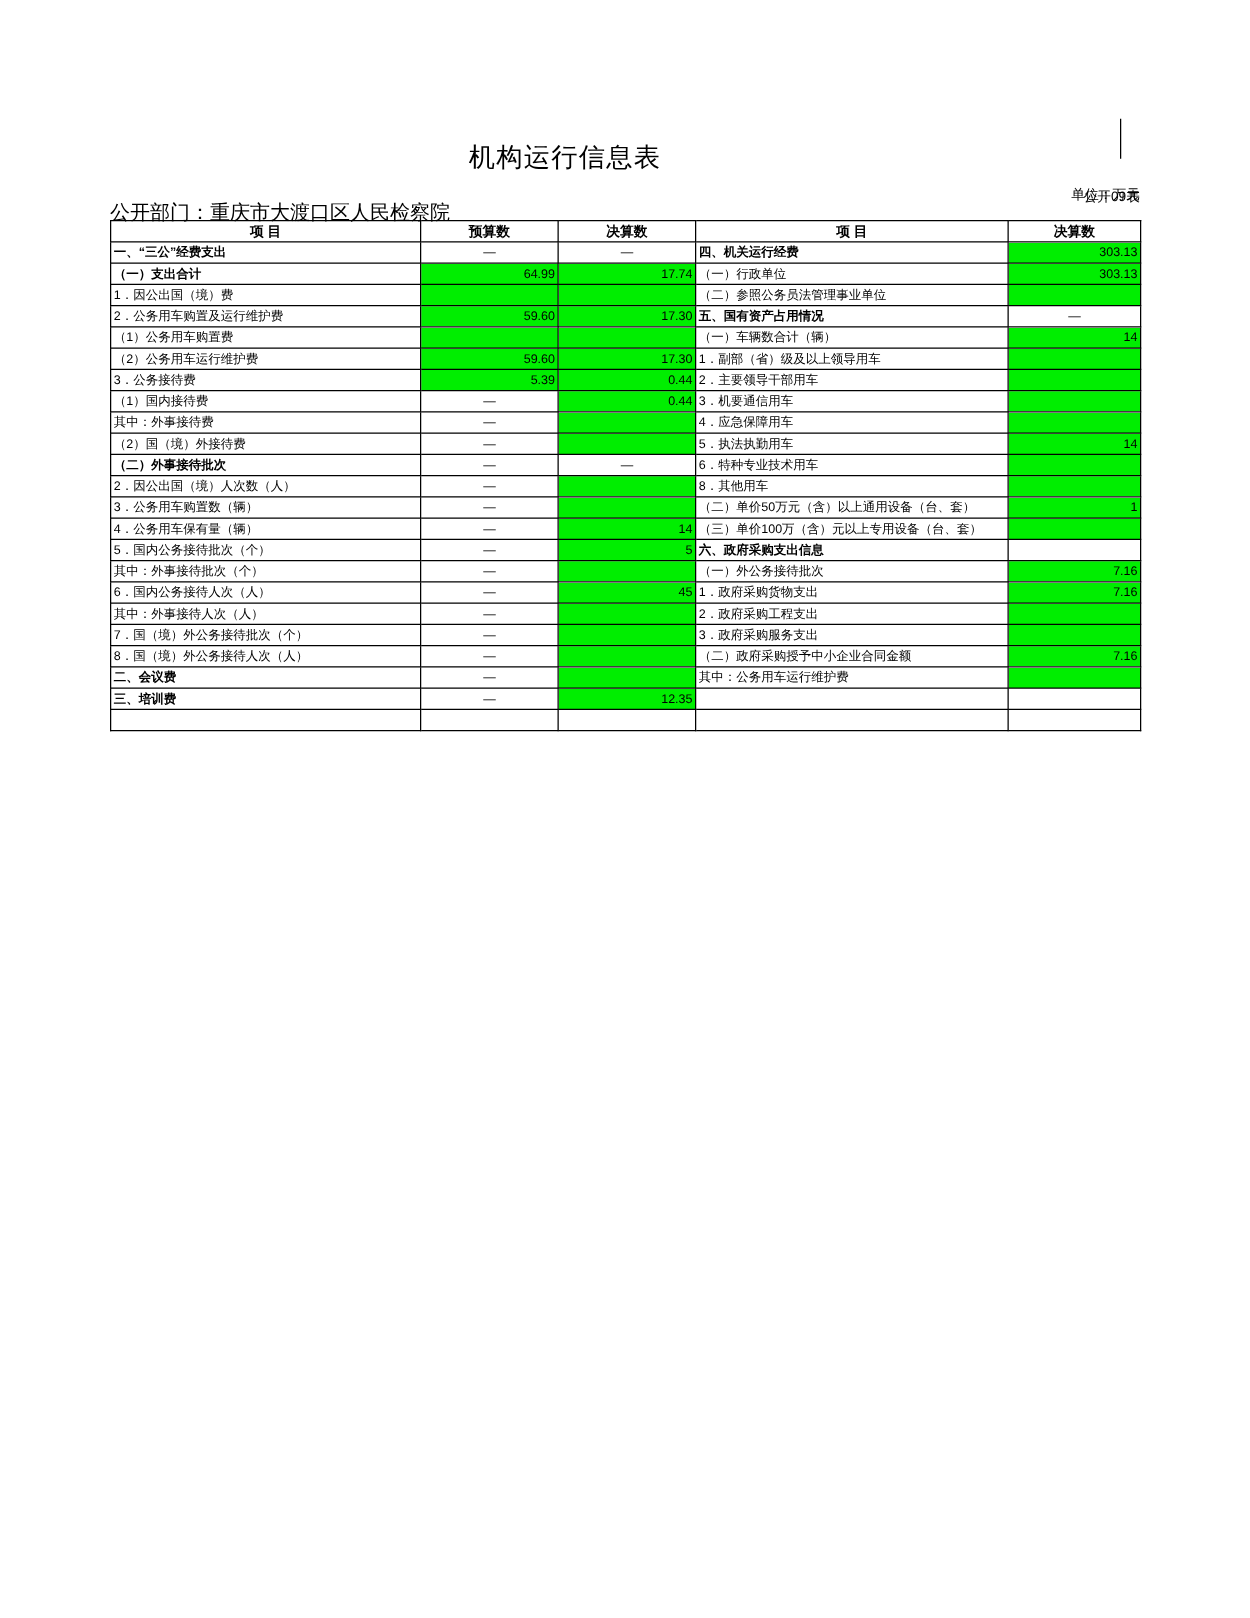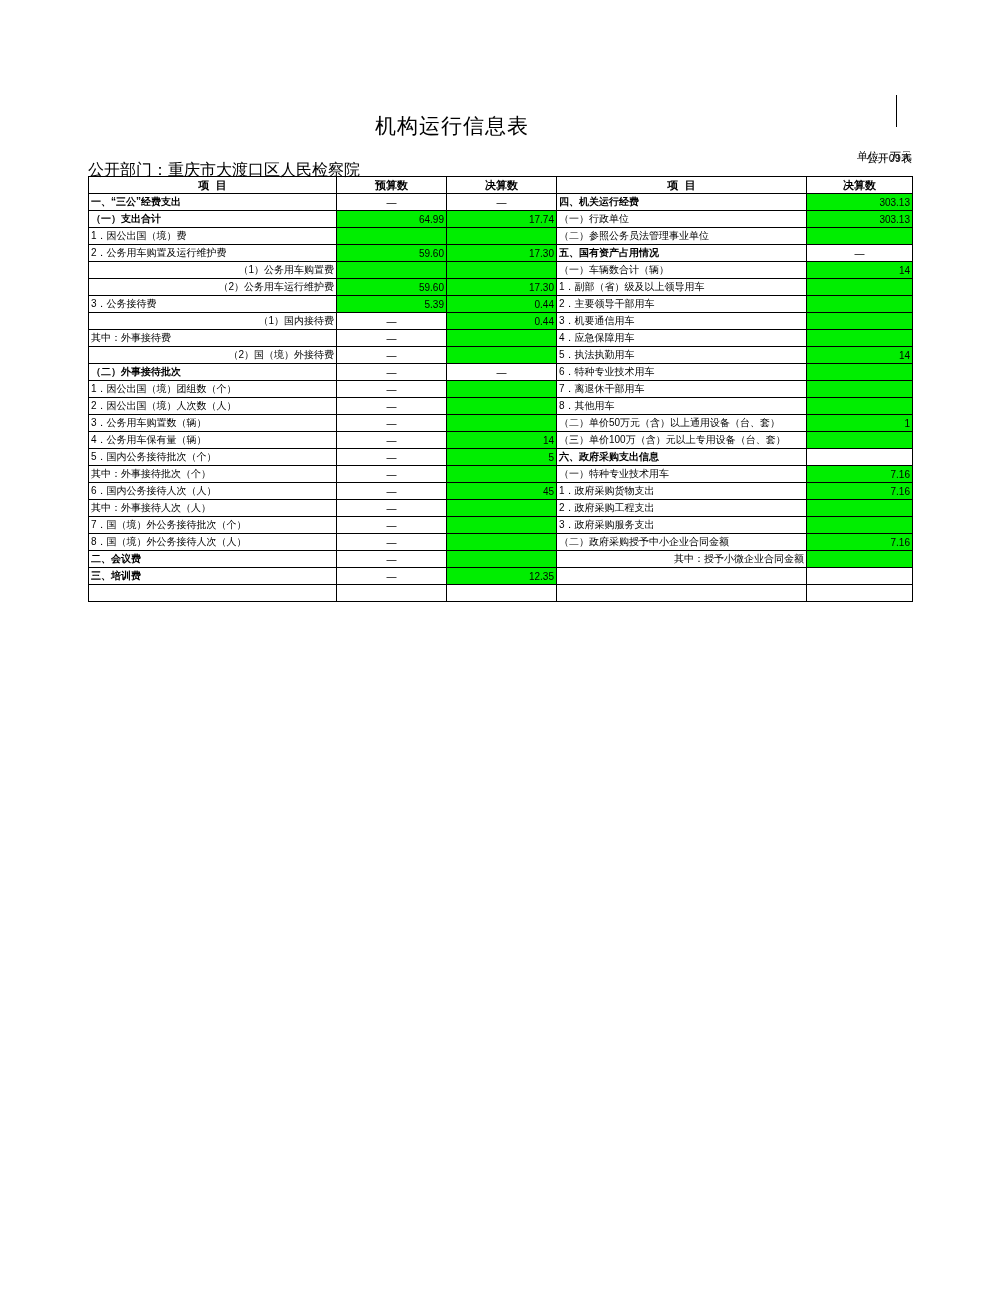--- a/index.html
+++ b/index.html
@@ -56,32 +56,31 @@
     height: 16px;
     padding: 0 2px;
     overflow: hidden;
     white-space: nowrap;
   }
   .hdr {
     text-align: center;
     font-weight: bold;
     font-size: 11px;
     height: 18px;
-    font-family: Liberation Mono, monospace;
   }
   .num {
     text-align: right;
     padding-right: 4px;
   }
   .ctr { text-align: center; }
   .green { background: #00ee00; margin-left: 12px; }
   .b { font-weight: bold; }
   .i1 { padding-left: 8px; }
   .i2 { padding-left: 18px; }
-  .i3 { padding-left: 28px; text-align: right; }
+  .i3 { padding-left: 28px; }
   .i4 { padding-left: 36px; margin-top: 12px; }
   .note {
     position: absolute;
     left: 88px;
     top: 540px;
     font-size: 10.5px;
   }
   .rightbar {
     position: absolute;
     left: 896px;
@@ -194,27 +193,20 @@
           <td class="num green">14</td>
         </tr>
         <tr>
           <td class="i1 b">（二）外事接待批次</td>
           <td class="ctr">—</td>
           <td class="ctr">—</td>
           <td class="i2">6．特种专业技术用车</td>
           <td class="num green"></td>
         </tr>
         <tr>
-          <td class="i2">1．因公出国（境）团组数（个）</td>
-          <td class="ctr">—</td>
-          <td class="num green"></td>
-          <td class="i2">7．离退休干部用车</td>
-          <td class="num green"></td>
-        </tr>
-        <tr>
           <td class="i2">2．因公出国（境）人次数（人）</td>
           <td class="ctr">—</td>
           <td class="num green"></td>
           <td class="i2">8．其他用车</td>
           <td class="num green"></td>
         </tr>
         <tr>
           <td class="i2">3．公务用车购置数（辆）</td>
           <td class="ctr">—</td>
           <td class="num green"></td>
@@ -232,21 +224,21 @@
           <td class="i2">5．国内公务接待批次（个）</td>
           <td class="ctr">—</td>
           <td class="num green">5</td>
           <td class="i0 b">六、政府采购支出信息</td>
           <td class="num"></td>
         </tr>
         <tr>
           <td class="i4">其中：外事接待批次（个）</td>
           <td class="ctr">—</td>
           <td class="num green"></td>
-          <td class="i1">（一）特种专业技术用车</td>
+          <td class="i1">（一）外公务接待批次</td>
           <td class="num green">7.16</td>
         </tr>
         <tr>
           <td class="i2">6．国内公务接待人次（人）</td>
           <td class="ctr">—</td>
           <td class="num green">45</td>
           <td class="i2">1．政府采购货物支出</td>
           <td class="num green">7.16</td>
         </tr>
         <tr>
@@ -267,21 +259,21 @@
           <td class="i2">8．国（境）外公务接待人次（人）</td>
           <td class="ctr">—</td>
           <td class="num green"></td>
           <td class="i1">（二）政府采购授予中小企业合同金额</td>
           <td class="num green">7.16</td>
         </tr>
         <tr>
           <td class="i0 b">二、会议费</td>
           <td class="ctr">—</td>
           <td class="num green"></td>
-          <td class="i3">其中：授予小微企业合同金额</td>
+          <td class="i3">其中：公务用车运行维护费</td>
           <td class="num green"></td>
         </tr>
         <tr>
           <td class="i0 b">三、培训费</td>
           <td class="ctr">—</td>
           <td class="num green">12.35</td>
           <td class="i0"></td>
           <td class="num"></td>
         </tr>
         <tr>

